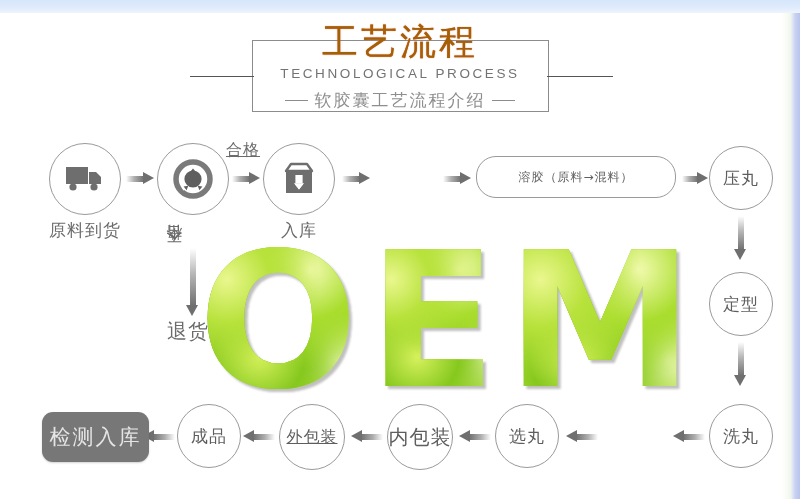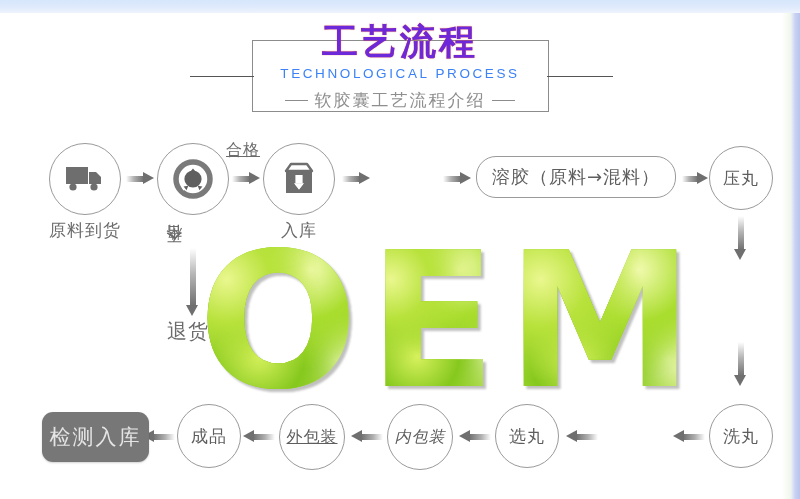--- a/index.html
+++ b/index.html
@@ -25,27 +25,27 @@
   .hdr-frame{
     position:absolute;left:252px;top:26px;width:297px;height:72px;
     border:1.3px solid #8c8c8c;box-sizing:border-box;
   }
   .hdr-rule{position:absolute;top:62px;height:1.3px;background:#555;}
   .hdr-rule.left{left:190px;width:64px;}
   .hdr-rule.right{left:547px;width:66px;}
   .hdr-title{
     position:absolute;left:0;top:10px;width:800px;text-align:center;
     font-family:"DejaVu Sans","Liberation Sans",sans-serif;
-    font-size:36px;font-weight:bold;color:#6d28d9;letter-spacing:3px;
+    font-size:36px;font-weight:normal;color:#a16207;letter-spacing:3px;
     line-height:36px;
     text-shadow:0 0 1px #ed4421;
   }
   .hdr-sub{
     position:absolute;left:0;top:52px;width:800px;text-align:center;
-    font-size:13.5px;color:#3b82f6;letter-spacing:2.6px;line-height:16px;
+    font-size:13.5px;color:#737373;letter-spacing:2.6px;line-height:16px;
     font-family:"Liberation Sans",sans-serif;
   }
   .hdr-cn{
     position:absolute;left:0;top:76px;width:800px;text-align:center;
     font-size:17px;color:#8e8e8e;letter-spacing:2px;line-height:20px;
   }
   .hdr-cn-rule{position:absolute;top:86px;height:1.2px;background:#8c8c8c;}
   .hdr-cn-rule.l{left:285px;width:23px;}
   .hdr-cn-rule.r{left:492px;width:23px;}
 
@@ -204,34 +204,35 @@
     <div class="shaft"></div>
       <div class="head"></div>
   </div>
 
 
   <div class="arrow-h" style="left:443px;top:172px;width:28px;">
     <div class="shaft"></div>
       <div class="head"></div>
   </div>
 
-  <div class="node pill" style="left:476px;top:156px;width:200px;height:42px;font-size:18px;">溶胶（原料→混料）</div>
+  <div class="node pill" style="left:476px;top:156px;width:200px;height:42px;font-size:12px;">溶胶（原料→混料）</div>
 
   <div class="arrow-h" style="left:682px;top:172px;width:26px;">
     <div class="shaft"></div>
       <div class="head"></div>
   </div>
 
   <div class="node" style="left:709px;top:146px;width:64px;height:64px;">压丸</div>
 
   <div class="arrow-v" style="left:734px;top:216px;width:13px;height:44px;">
     <div class="shaft"></div>
       <div class="head"></div>
   </div>
 
+  <div class="node" style="left:709px;top:272px;width:64px;height:64px;">定型</div>
 
   <div class="arrow-v" style="left:734px;top:342px;width:13px;height:44px;">
     <div class="shaft"></div>
       <div class="head"></div>
   </div>
 
   <div class="node" style="left:709px;top:404px;width:64px;height:64px;">洗丸</div>
 
   <div class="arrow-h rev" style="left:673px;top:430px;width:32px;">
     <div class="shaft"></div>
@@ -244,21 +245,21 @@
       <div class="head"></div>
   </div>
 
   <div class="node" style="left:495px;top:404px;width:64px;height:64px;">选丸</div>
 
   <div class="arrow-h rev" style="left:459px;top:430px;width:32px;">
     <div class="shaft"></div>
       <div class="head"></div>
   </div>
 
-  <div class="node" style="left:387px;top:404px;width:66px;height:66px;font-size:16px;font-style:italic;">内包装</div>
+  <div class="node" style="left:387px;top:404px;width:66px;height:66px;font-size:20px;">内包装</div>
 
   <div class="arrow-h rev" style="left:351px;top:430px;width:32px;">
     <div class="shaft"></div>
       <div class="head"></div>
   </div>
 
   <div class="node" style="left:279px;top:404px;width:66px;height:66px;font-size:16px;text-decoration:underline;">外包装</div>
 
   <div class="arrow-h rev" style="left:243px;top:430px;width:32px;">
     <div class="shaft"></div>

